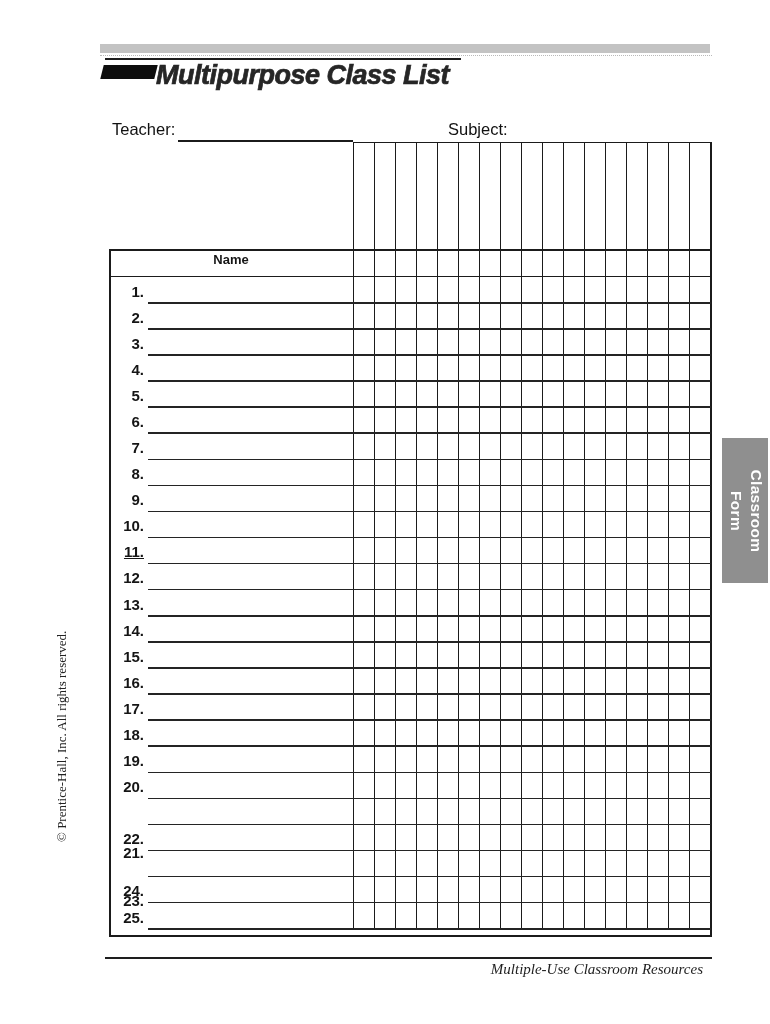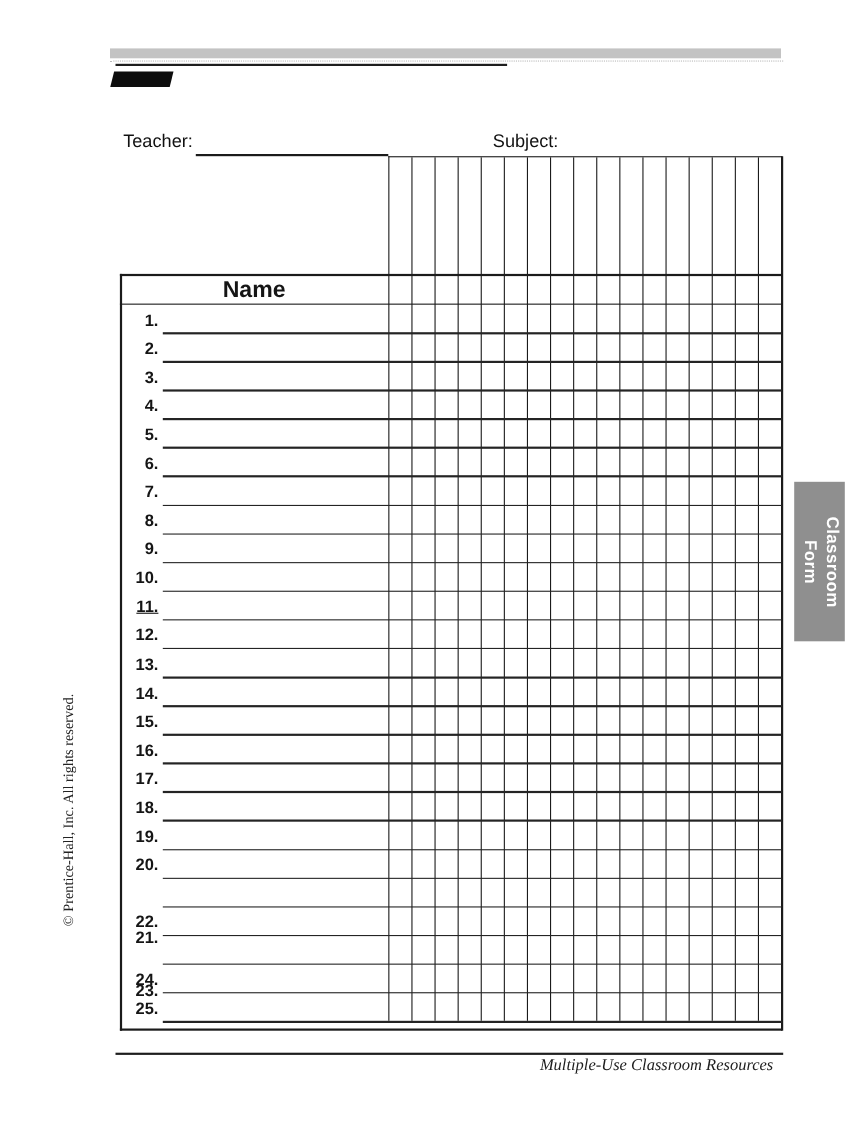--- a/index.html
+++ b/index.html
@@ -30,21 +30,21 @@
   }
   .gcell{border-right:1.5px solid #1b1b1b;}
   .gcell:last-child{border-right:none;}
   .outer-right{position:absolute;left:709.5px;top:142px;width:2px;height:795px;background:#1b1b1b;}
   .outer-left{position:absolute;left:109px;top:249px;width:1.5px;height:688px;background:#1b1b1b;}
   .outer-bottom{position:absolute;left:109px;top:935px;width:602px;height:2px;background:#1b1b1b;}
   .header-top{position:absolute;left:109px;top:249px;width:602px;height:2px;background:#1b1b1b;}
   .header-bottom{position:absolute;left:109px;top:275.5px;width:602px;height:1.5px;background:#1b1b1b;}
   .name-header{
     position:absolute;left:109px;top:252px;width:244px;text-align:center;
-    font-size:21px;font-weight:bold;color:#151515;
+    font-size:13px;font-weight:bold;color:#151515;
   }
   .row-line{position:absolute;left:148px;width:563px;height:1.5px;background:#242424;}
   .row-num{
     position:absolute;left:98px;width:46px;text-align:right;
     font-size:15px;font-weight:bold;color:#151515;line-height:15px;
   }
   
   .side-tab{position:absolute;left:722px;top:438px;width:46px;height:145px;background:var(--tab-bg,#8f8f8f);}
   .side-tab-text{
     position:absolute;left:-49.5px;top:49.5px;width:145px;height:46px;
@@ -65,20 +65,21 @@
 </style>
 </head>
 <body>
 
 <div class="page">
 
   <div class="top-bar"></div>
   <div class="top-dots"></div>
   <div class="title-rule"></div>
   <div class="swoosh"></div>
+  <div class="page-title">Multipurpose Class List</div>
 
   <div class="field-label teacher-label">Teacher:</div>
   <div class="teacher-line"></div>
   <div class="field-label subject-label">Subject:</div>
 
   <div class="grid-cols" style="grid-template-columns: repeat(17, 1fr);">
       <div class="gcell"></div>
       <div class="gcell"></div>
       <div class="gcell"></div>
       <div class="gcell"></div>

